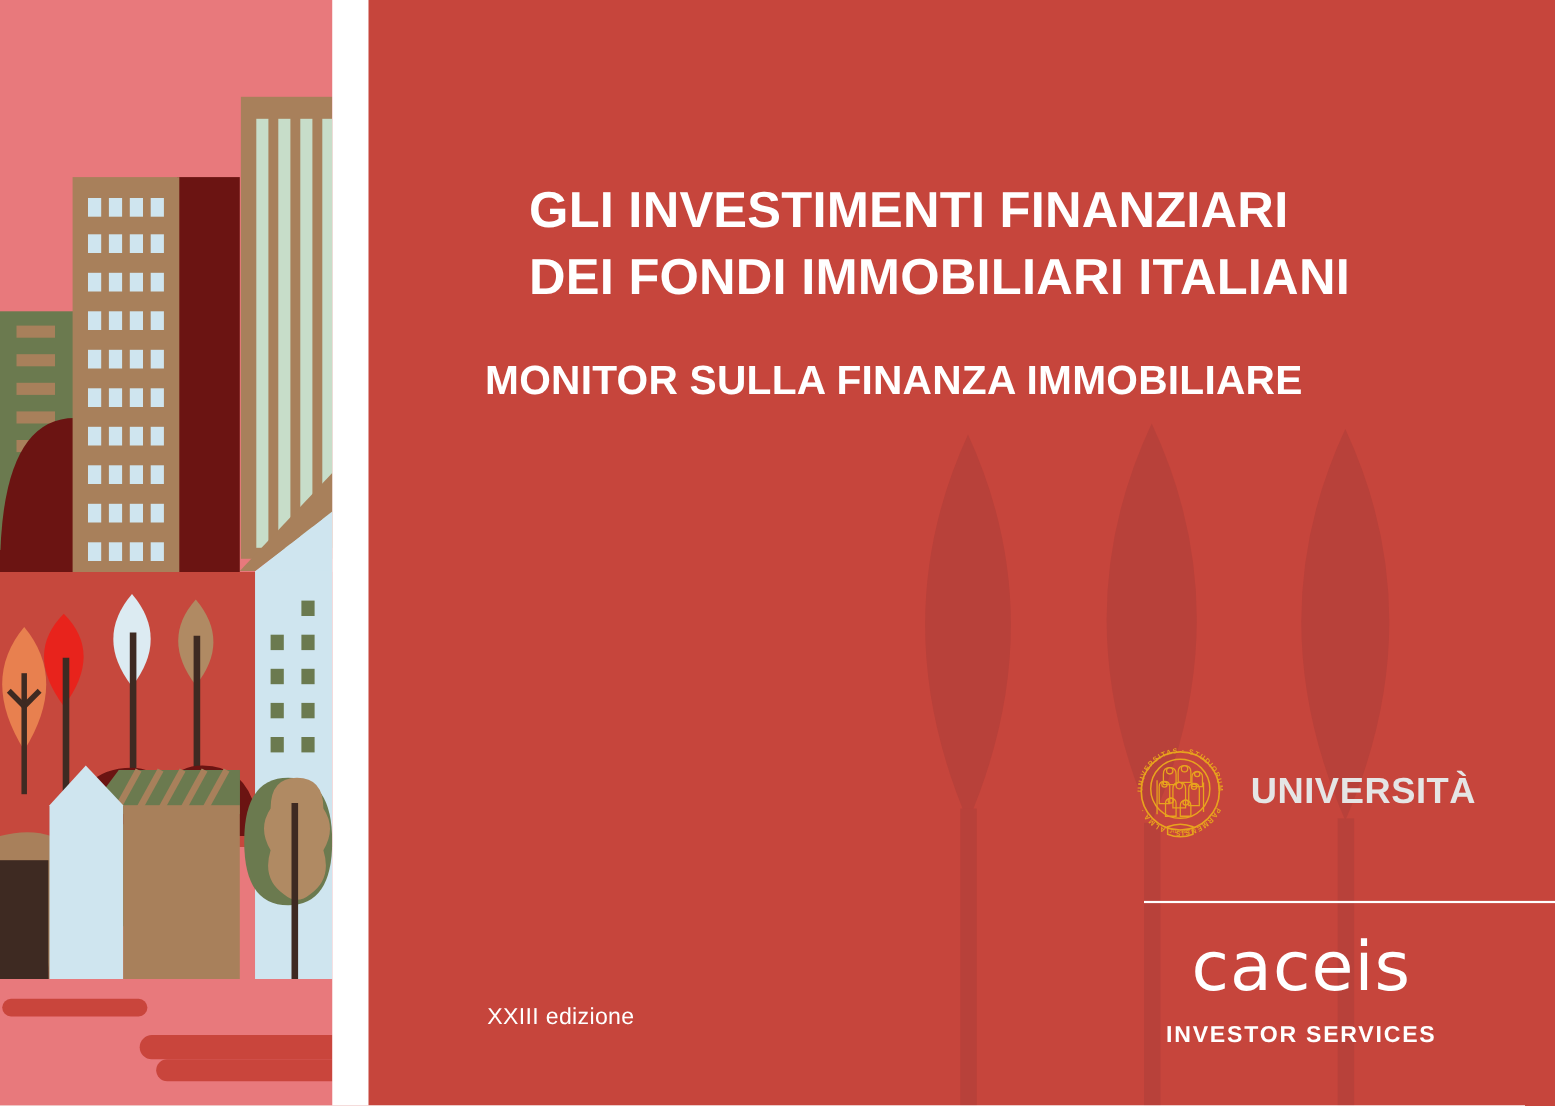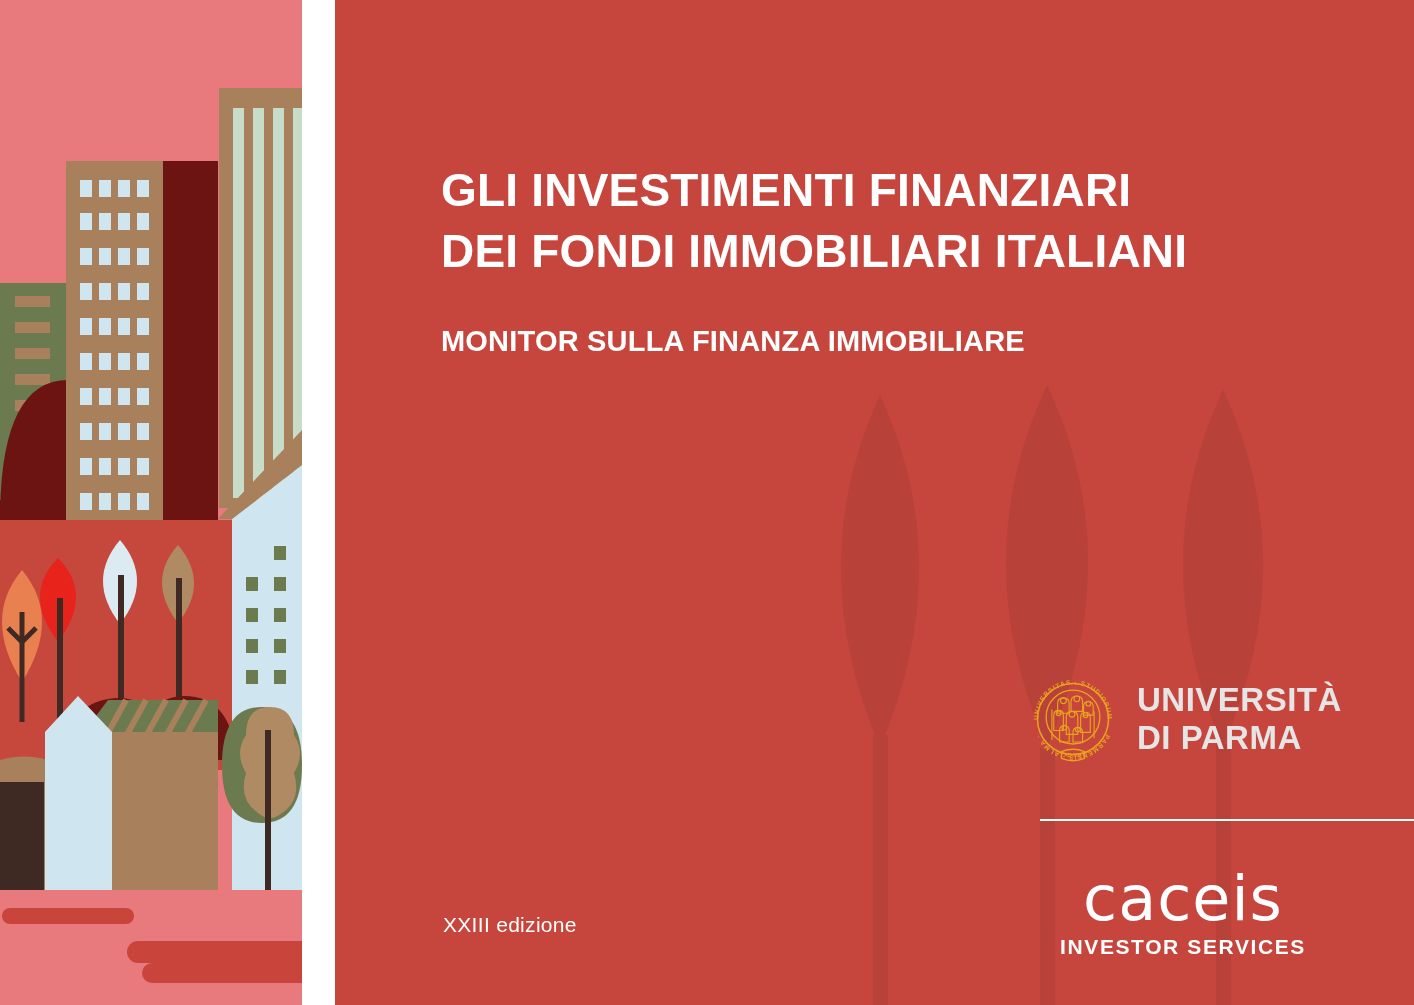--- a/index.html
+++ b/index.html
@@ -51,24 +51,25 @@
     top: 160px;
     width: 940px;
   }
   .title-line {
     color: #ffffff;
     font-size: 46px;
     font-weight: bold;
     letter-spacing: 0.2px;
     line-height: 1.32;
     white-space: nowrap;
+    margin-left: 40px;
   }
   .subtitle {
     color: #ffffff;
-    font-size: 29px;
+    font-size: 37px;
     font-weight: bold;
     letter-spacing: 0.2px;
     margin-top: 44px;
     white-space: nowrap;
   }
 
   
   .edition {
     position: absolute;
     left: 108px;
@@ -117,28 +118,27 @@
     width: 300px;
     text-align: center;
   }
   .caceis-word {
     color: #ffffff;
     font-size: 62px;
     font-weight: normal;
     letter-spacing: 1px;
     line-height: 1;
     font-family: "DejaVu Sans", sans-serif;
-    margin-top: 20px;
   }
   .caceis-sub {
     color: #ffffff;
     font-size: 21px;
     font-weight: bold;
     letter-spacing: 1.6px;
-    margin-top: 6px;
+    margin-top: 20px;
     line-height: 1;
   }
 </style>
 </head>
 <body>
 
 <div id="cover">
 
   <div id="illus">
     <svg viewBox="0 0 302 1005" xmlns="http://www.w3.org/2000/svg">
@@ -341,21 +341,20 @@
             <text font-size="6.6" fill="#E8A31E" letter-spacing="1.1" font-family="Liberation Sans, sans-serif" font-weight="bold">
               <textPath href="#motto-top" startOffset="50%" text-anchor="middle">UNIVERSITAS · STUDIORUM</textPath>
             </text>
             <text font-size="6.6" fill="#E8A31E" letter-spacing="1.1" font-family="Liberation Sans, sans-serif" font-weight="bold">
               <textPath href="#motto-bot" startOffset="50%" text-anchor="middle">PARMENSIS · ALMA ·</textPath>
             </text>
           </svg>
         </span>
         <span class="uni-text">
           <span>UNIVERSITÀ</span><br>
-          <span>DI PARMA</span>
         </span>
       </div>
     </div>
 
     <div class="divider"></div>
 
     <div class="caceis">
       <div class="caceis-word">caceis</div>
       <div class="caceis-sub">INVESTOR SERVICES</div>
     </div>

